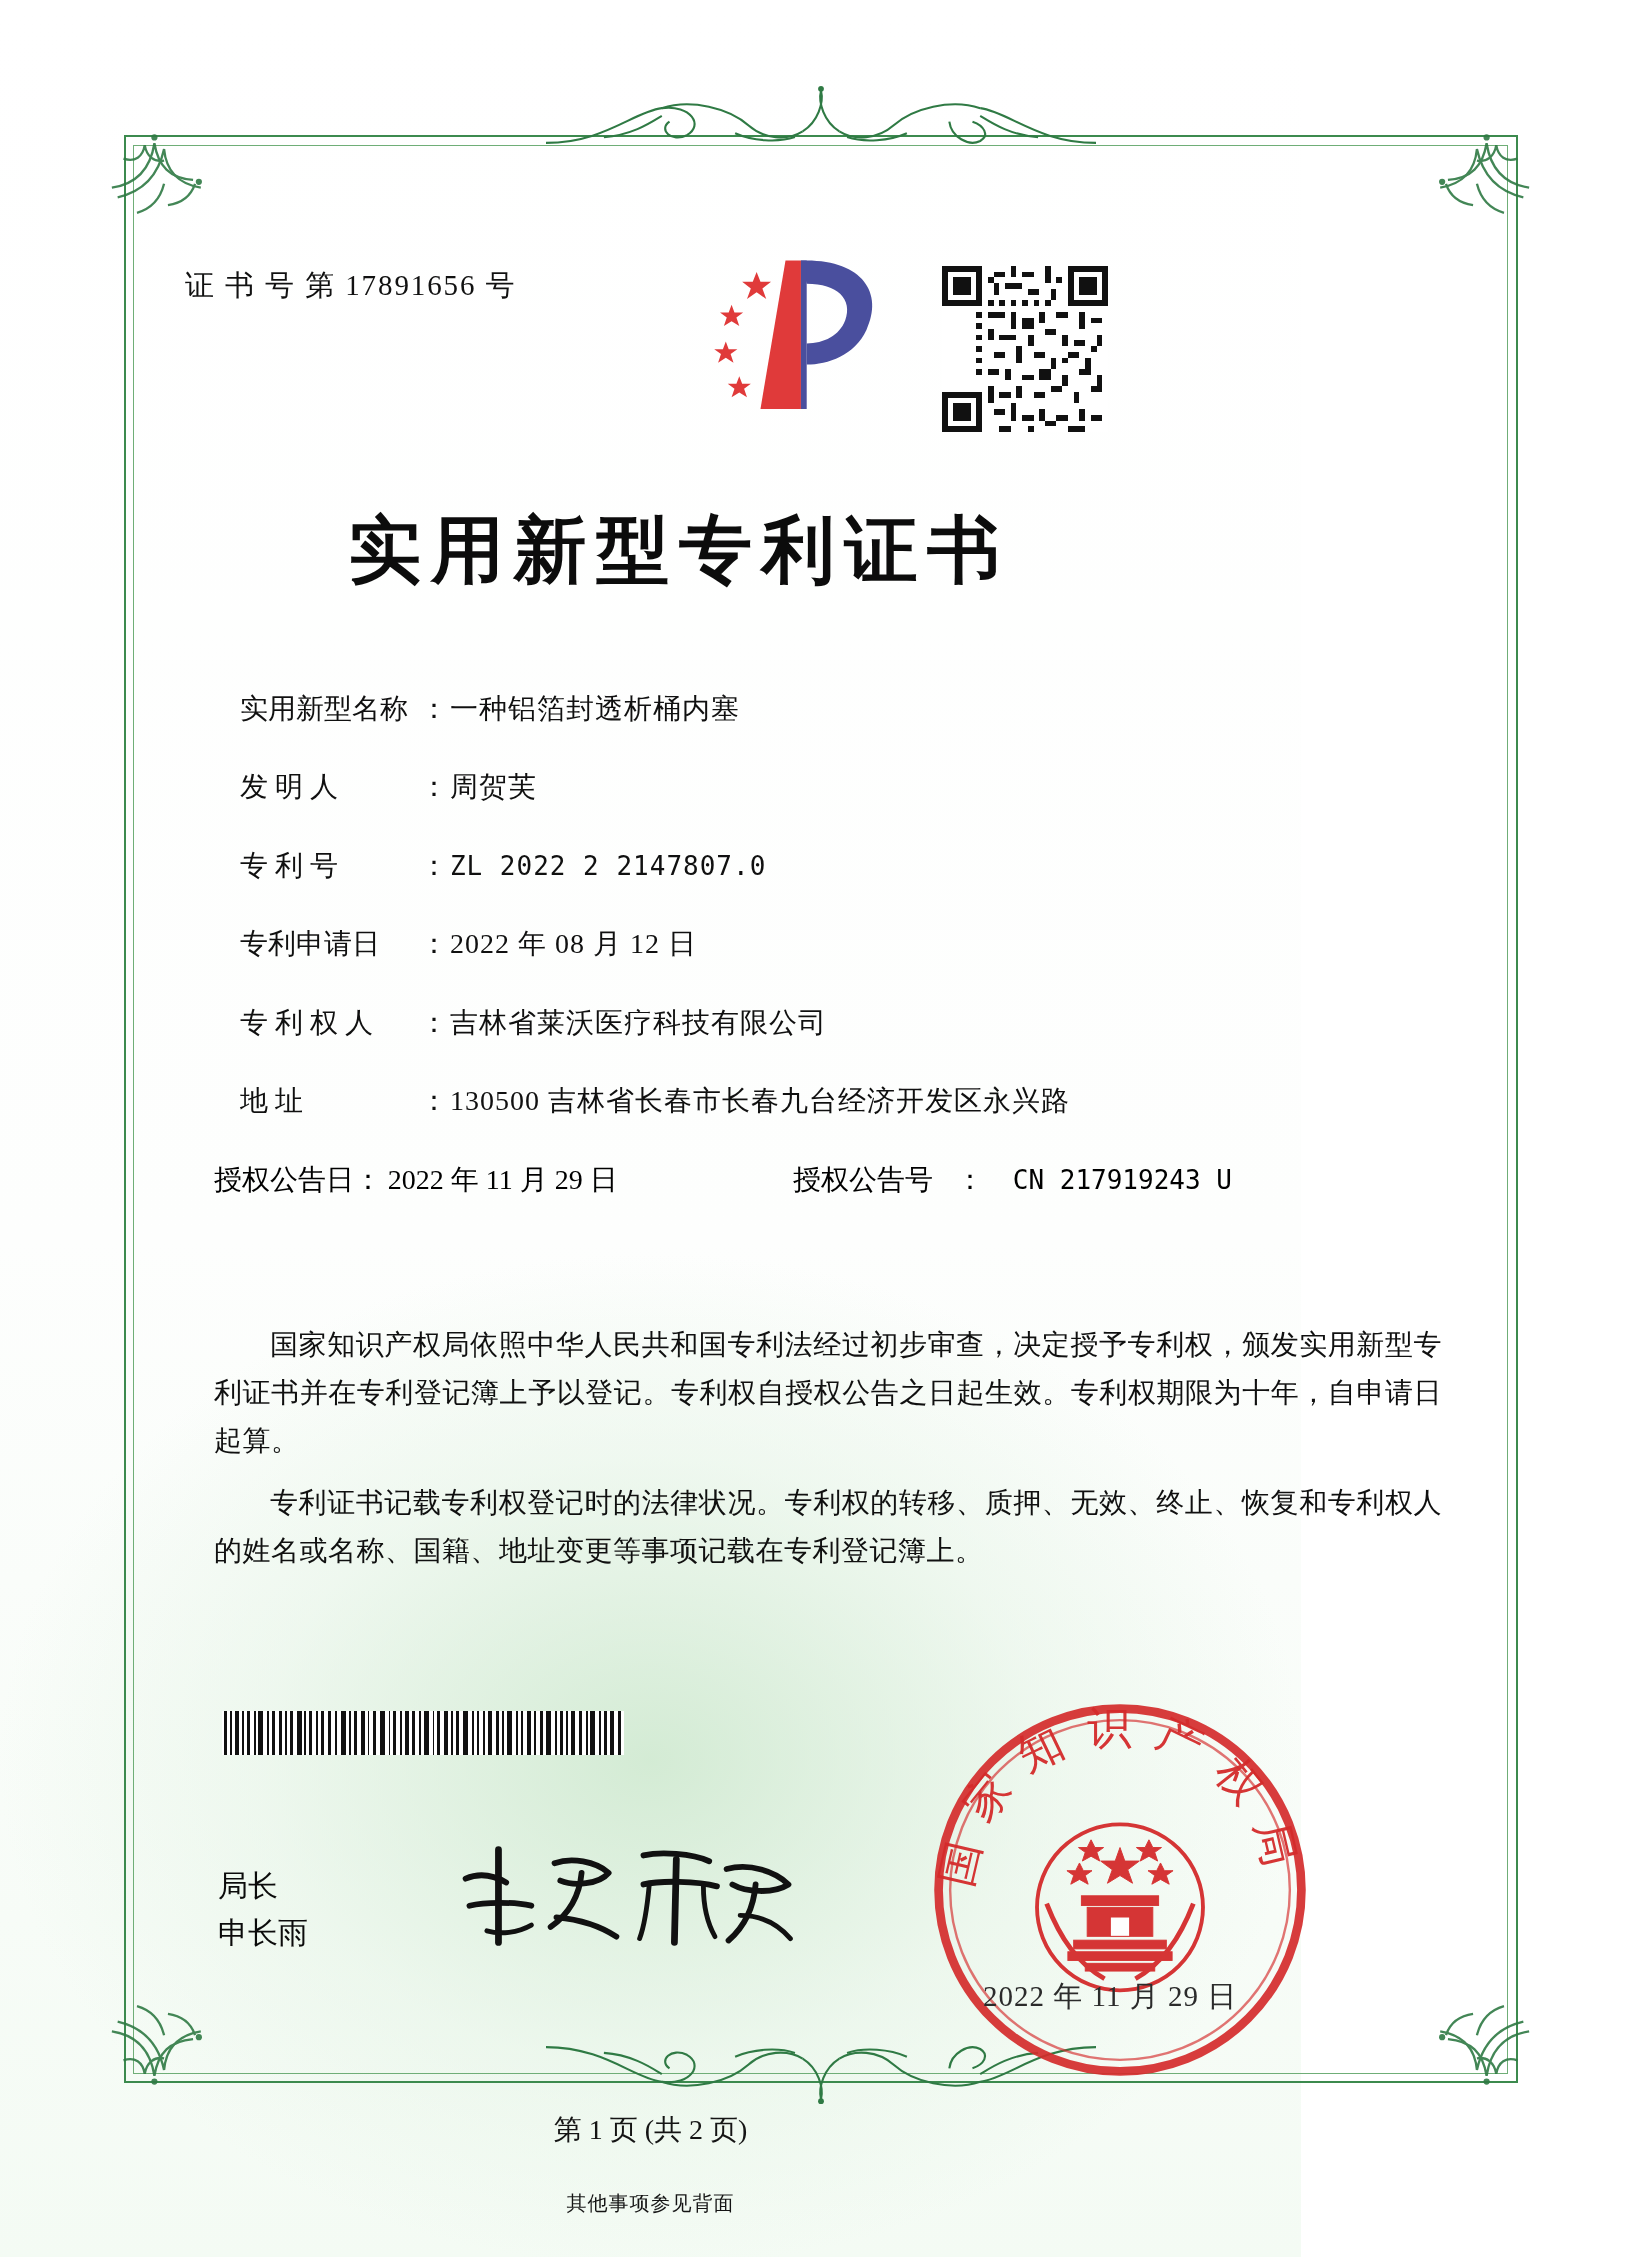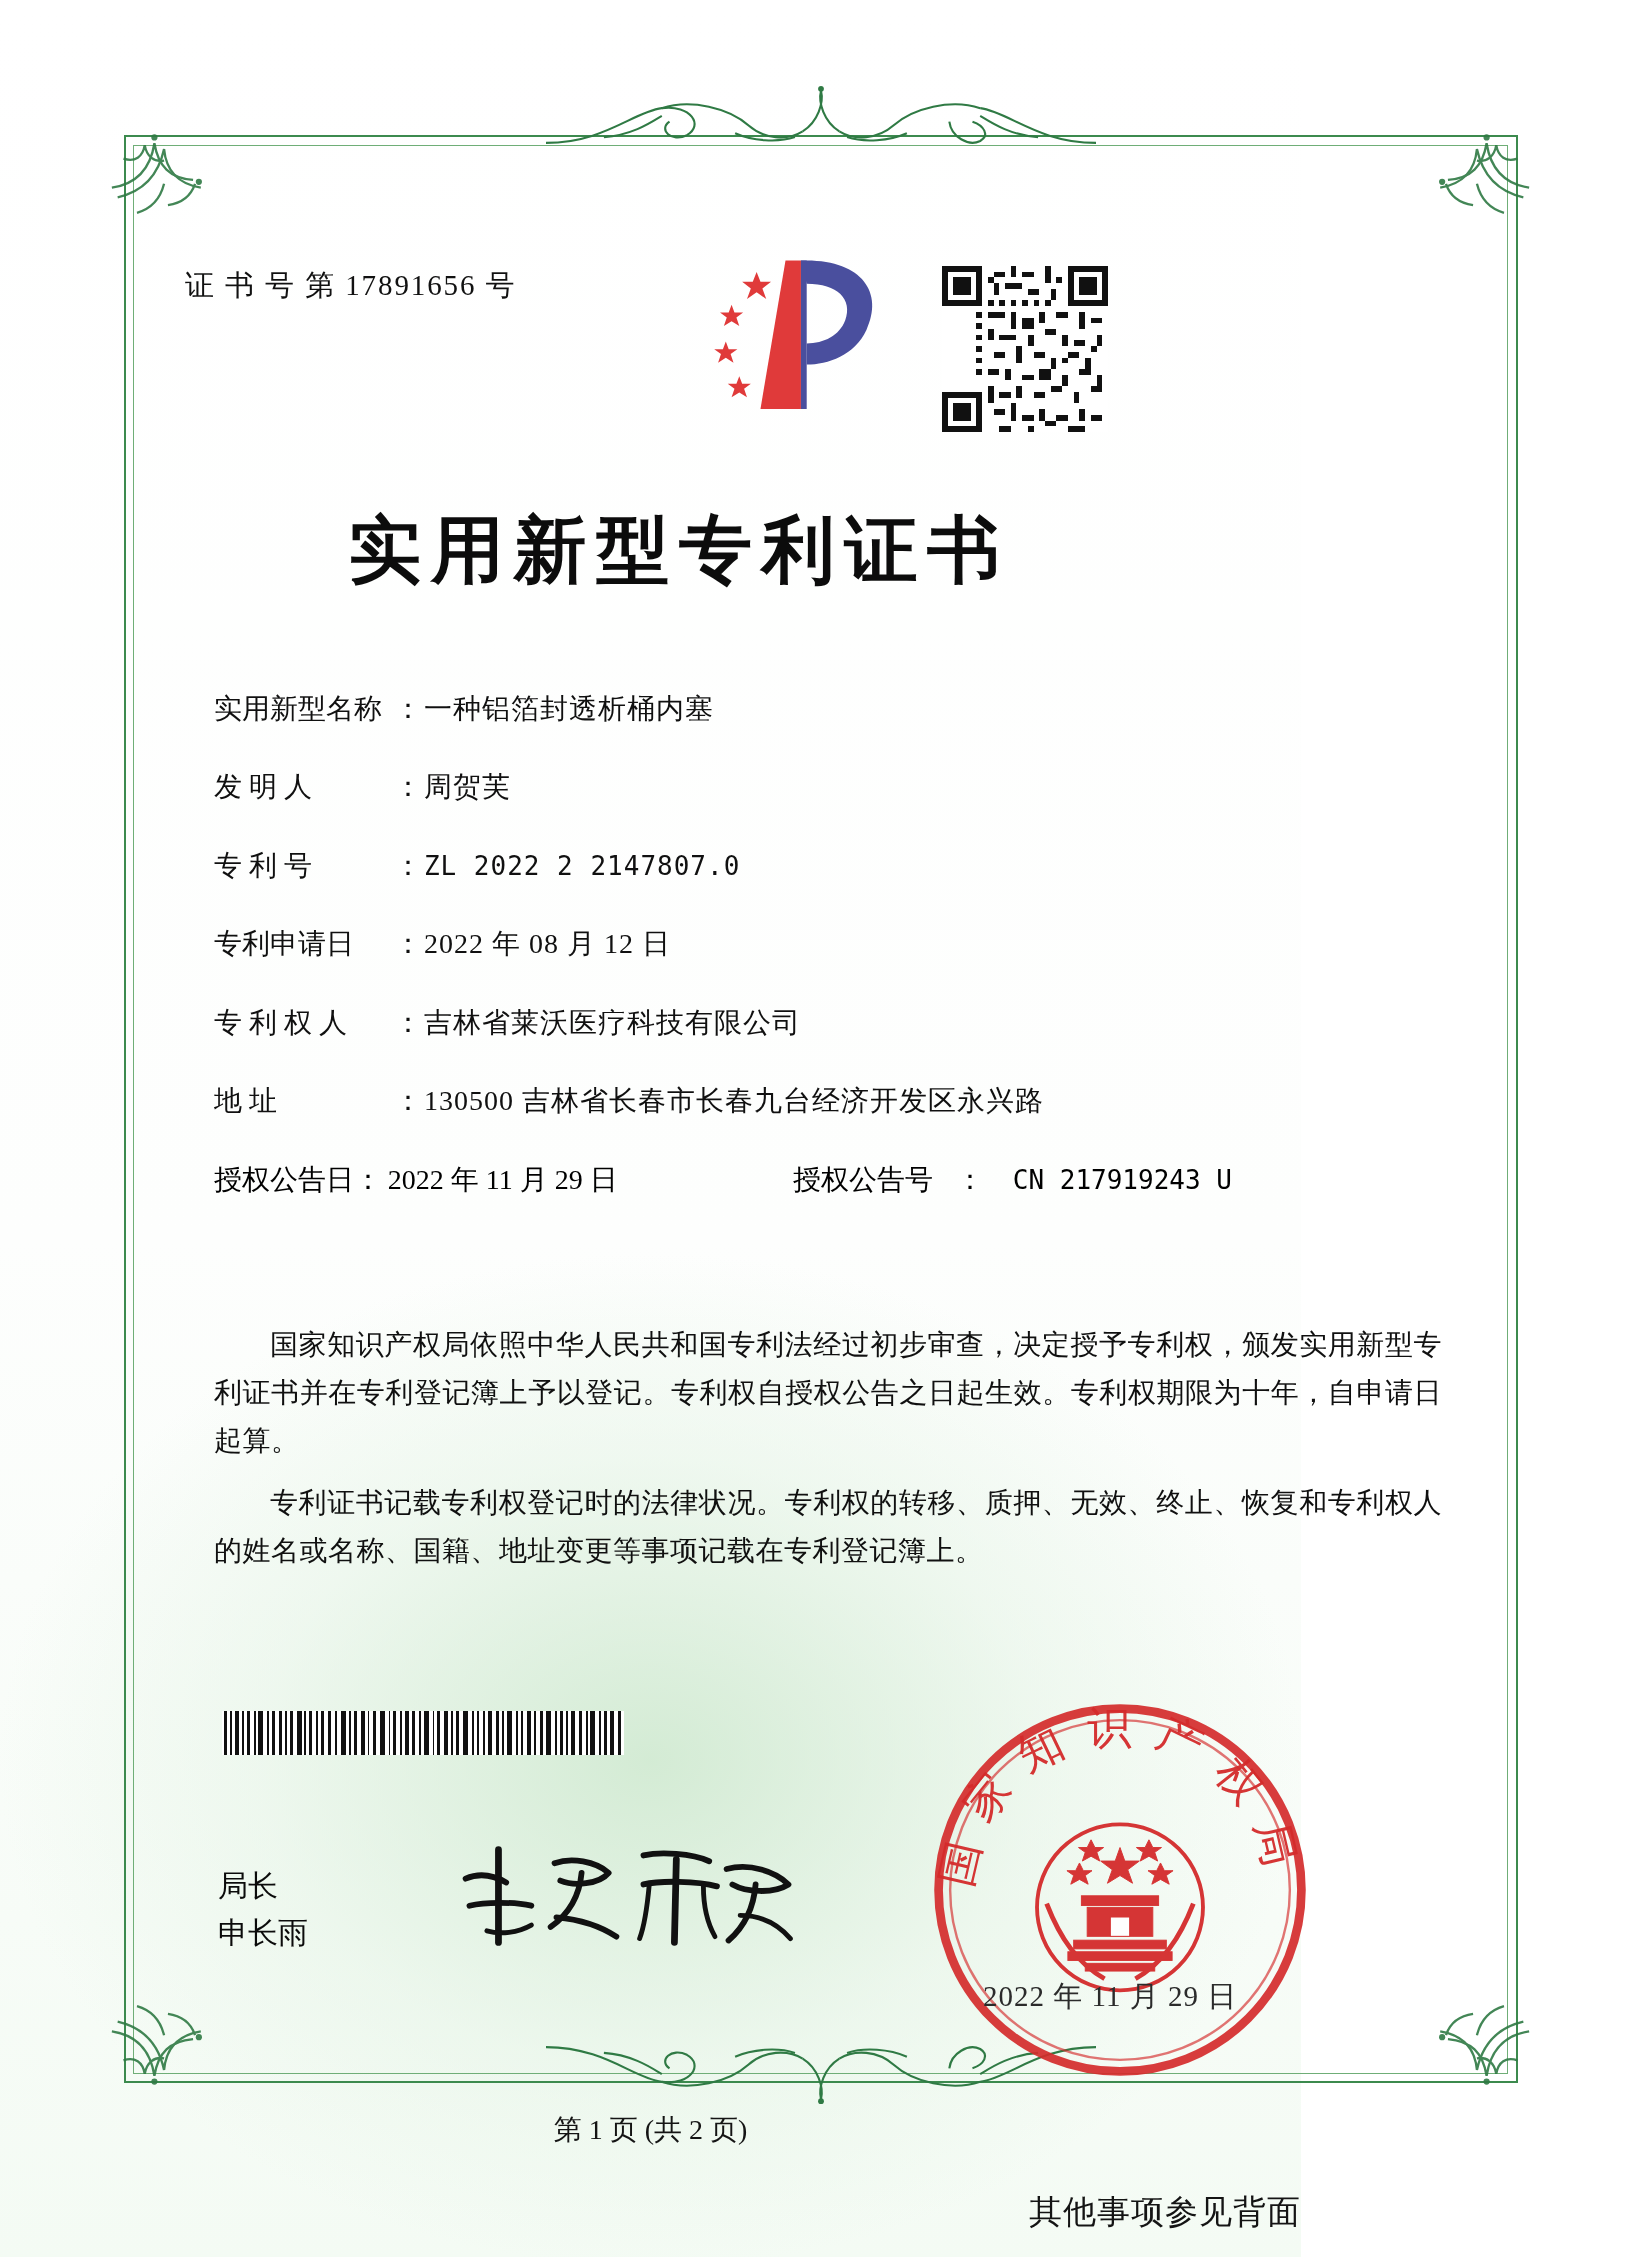--- a/index.html
+++ b/index.html
@@ -137,20 +137,21 @@
     color: #101010;
     line-height: 1.3;
   }
   .field-label {
     width: 180px;
     flex: none;
     display: flex;
     justify-content: space-between;
     letter-spacing: 0;
     white-space: nowrap;
+    margin-left: 26px;
   }
   .field-colon { margin: 0 1.9px 0 0; }
   .field-value { flex: 1; letter-spacing: 1px; }
   .field-value.mono {
     font-family: "DejaVu Sans Mono", "Liberation Mono", monospace;
     font-size: 26px;
     letter-spacing: 1px;
   }
 
   .row-two-col { display: flex; align-items: baseline; margin-bottom: 29px; font-size: 28px; }
@@ -234,22 +235,22 @@
     left: 0; right: 0;
     top: 2111px;
     text-align: center;
     font-size: 28px;
     color: #141414;
   }
   .back-note {
     position: absolute;
     left: 0; right: 0;
     top: 2190px;
-    text-align: right;
-    font-size: 33px;
+    text-align: center;
+    font-size: 20px;
     color: #141414;
     letter-spacing: 1px;
   }
 </style>
 </head>
 <body>
 
 <div id="certificate-page">
 
   <div class="frame-outer"></div>

